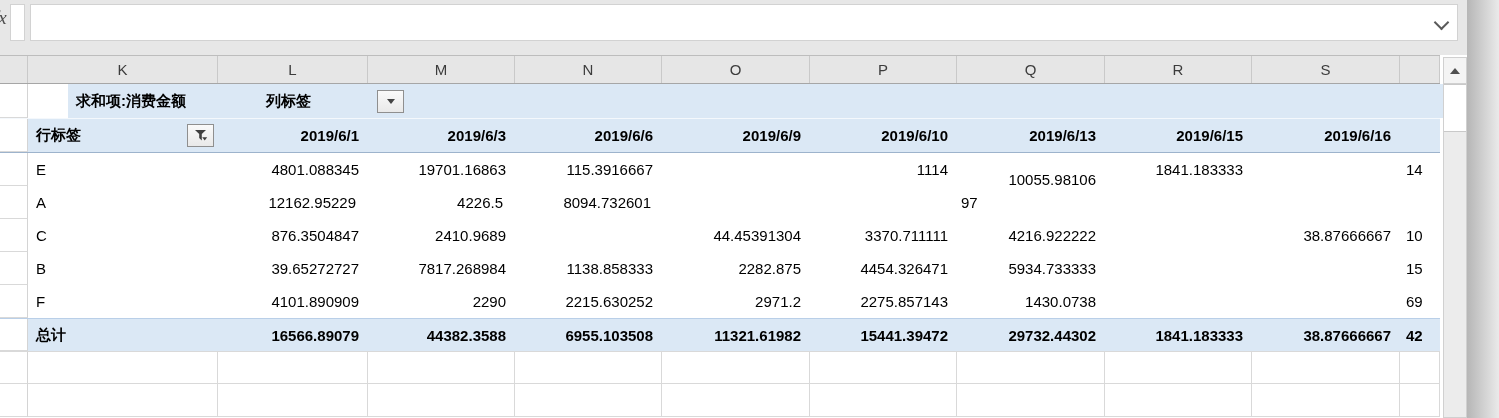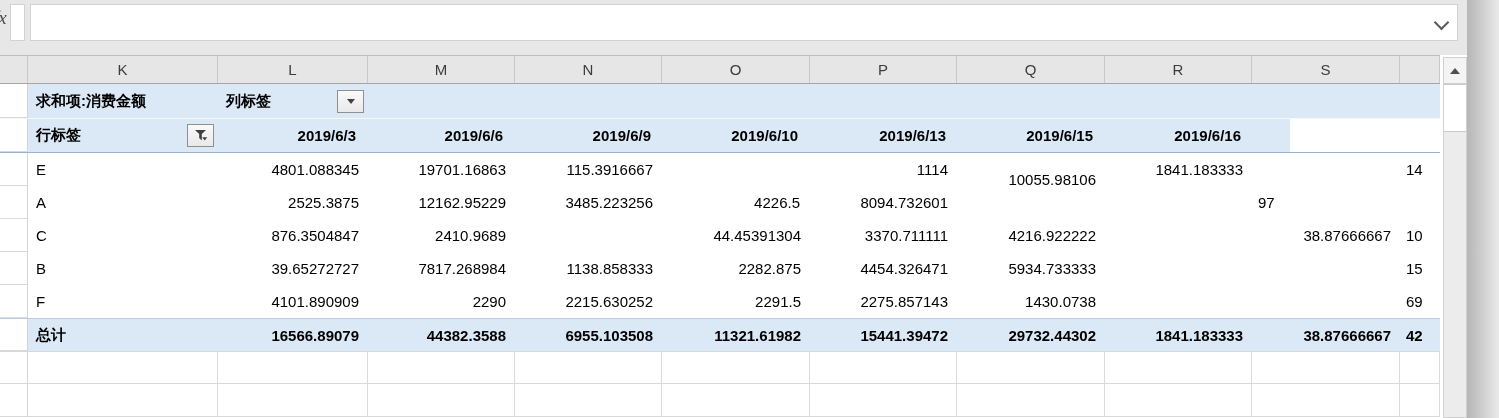--- a/index.html
+++ b/index.html
@@ -69,21 +69,21 @@
         <div class="cell hdr-cell" style="width: 147px;">N</div>
         <div class="cell hdr-cell" style="width: 148px;">O</div>
         <div class="cell hdr-cell" style="width: 147px;">P</div>
         <div class="cell hdr-cell" style="width: 148px;">Q</div>
         <div class="cell hdr-cell" style="width: 147px;">R</div>
         <div class="cell hdr-cell" style="width: 148px;">S</div>
         <div class="cell hdr-cell" style="width: 40px;"></div>
       </div>
       <div class="grow prow1">
         <div class="cell sliver" style="width: 28px;"></div>
-        <div class="cell pivot-blue bold lbl" style="width: 190px;">求和项:消费金额</div>
+        <div class="cell pivot-blue bold lbl" style="width: 190px; margin-left: 40px;">求和项:消费金额</div>
         <div class="cell pivot-blue spread bold" style="width: 150px;">
           <span>列标签</span>
           <div class="pv-btn">
             <span class="tri-down"></span>
           </div>
         </div>
         <div class="cell pivot-blue" style="width: 147px;"></div>
         <div class="cell pivot-blue" style="width: 147px;"></div>
         <div class="cell pivot-blue" style="width: 148px;"></div>
         <div class="cell pivot-blue" style="width: 147px;"></div>
@@ -96,20 +96,21 @@
         <div class="cell sliver" style="width: 28px;"></div>
         <div class="cell pivot-blue spread bold" style="width: 190px;">
           <span>行标签</span>
           <div class="pv-btn">
             <svg width="14" height="13" viewBox="0 0 14 13">
               <path d="M1 1h11l-4.2 4v6.5L5.2 9V5z" fill="#3f3f3f"></path>
               <path d="M8.2 8.2h5l-2.5 3.2z" fill="#3f3f3f"></path>
             </svg>
           </div>
         </div>
+        <div class="cell pivot-blue num bold" style="width: 150px;">2019/6/1</div>
         <div class="cell pivot-blue num bold" style="width: 147px;">2019/6/3</div>
         <div class="cell pivot-blue num bold" style="width: 147px;">2019/6/6</div>
         <div class="cell pivot-blue num bold" style="width: 148px;">2019/6/9</div>
         <div class="cell pivot-blue num bold" style="width: 147px;">2019/6/10</div>
         <div class="cell pivot-blue num bold" style="width: 148px;">2019/6/13</div>
         <div class="cell pivot-blue num bold" style="width: 147px;">2019/6/15</div>
         <div class="cell pivot-blue num bold" style="width: 148px;">2019/6/16</div>
         <div class="cell pivot-blue" style="width: 40px;"></div>
       </div>
       <div class="grow drow">
@@ -121,23 +122,21 @@
         <div class="cell num" style="width: 148px;"></div>
         <div class="cell num" style="width: 147px;">1114</div>
         <div class="cell num" style="width: 148px; margin-top: 20px;">10055.98106</div>
         <div class="cell num" style="width: 147px;">1841.183333</div>
         <div class="cell num" style="width: 148px;"></div>
         <div class="cell partial-num" style="width: 40px;">14</div>
       </div>
       <div class="grow drow">
         <div class="cell sliver" style="width: 28px;"></div>
         <div class="cell lbl" style="width: 190px;">A</div>
-        <div class="cell num" style="width: 150px;">2525.3875</div>
         <div class="cell num" style="width: 147px;">12162.95229</div>
-        <div class="cell num" style="width: 147px;">3485.223256</div>
         <div class="cell num" style="width: 147px;">4226.5</div>
         <div class="cell num" style="width: 148px;">8094.732601</div>
         <div class="cell num" style="width: 147px;"></div>
         <div class="cell num" style="width: 148px;"></div>
         <div class="cell partial-num" style="width: 40px;">97</div>
       </div>
       <div class="grow drow">
         <div class="cell sliver" style="width: 28px;"></div>
         <div class="cell lbl" style="width: 190px;">C</div>
         <div class="cell num" style="width: 150px;">876.3504847</div>
@@ -162,21 +161,21 @@
         <div class="cell num" style="width: 147px;"></div>
         <div class="cell num" style="width: 148px;"></div>
         <div class="cell partial-num" style="width: 40px;">15</div>
       </div>
       <div class="grow drow">
         <div class="cell sliver" style="width: 28px;"></div>
         <div class="cell lbl" style="width: 190px;">F</div>
         <div class="cell num" style="width: 150px;">4101.890909</div>
         <div class="cell num" style="width: 147px;">2290</div>
         <div class="cell num" style="width: 147px;">2215.630252</div>
-        <div class="cell num" style="width: 148px;">2291.5</div>
+        <div class="cell num" style="width: 148px;">2971.2</div>
         <div class="cell num" style="width: 147px;">2275.857143</div>
         <div class="cell num" style="width: 148px;">1430.0738</div>
         <div class="cell num" style="width: 147px;"></div>
         <div class="cell num" style="width: 148px;"></div>
         <div class="cell partial-num" style="width: 40px;">69</div>
       </div>
       <div class="grow trow pivot-blue">
         <div class="cell sliver" style="width: 28px;"></div>
         <div class="cell pivot-blue lbl bold" style="width: 190px;">总计</div>
         <div class="cell pivot-blue num bold" style="width: 150px;">16566.89079</div>

